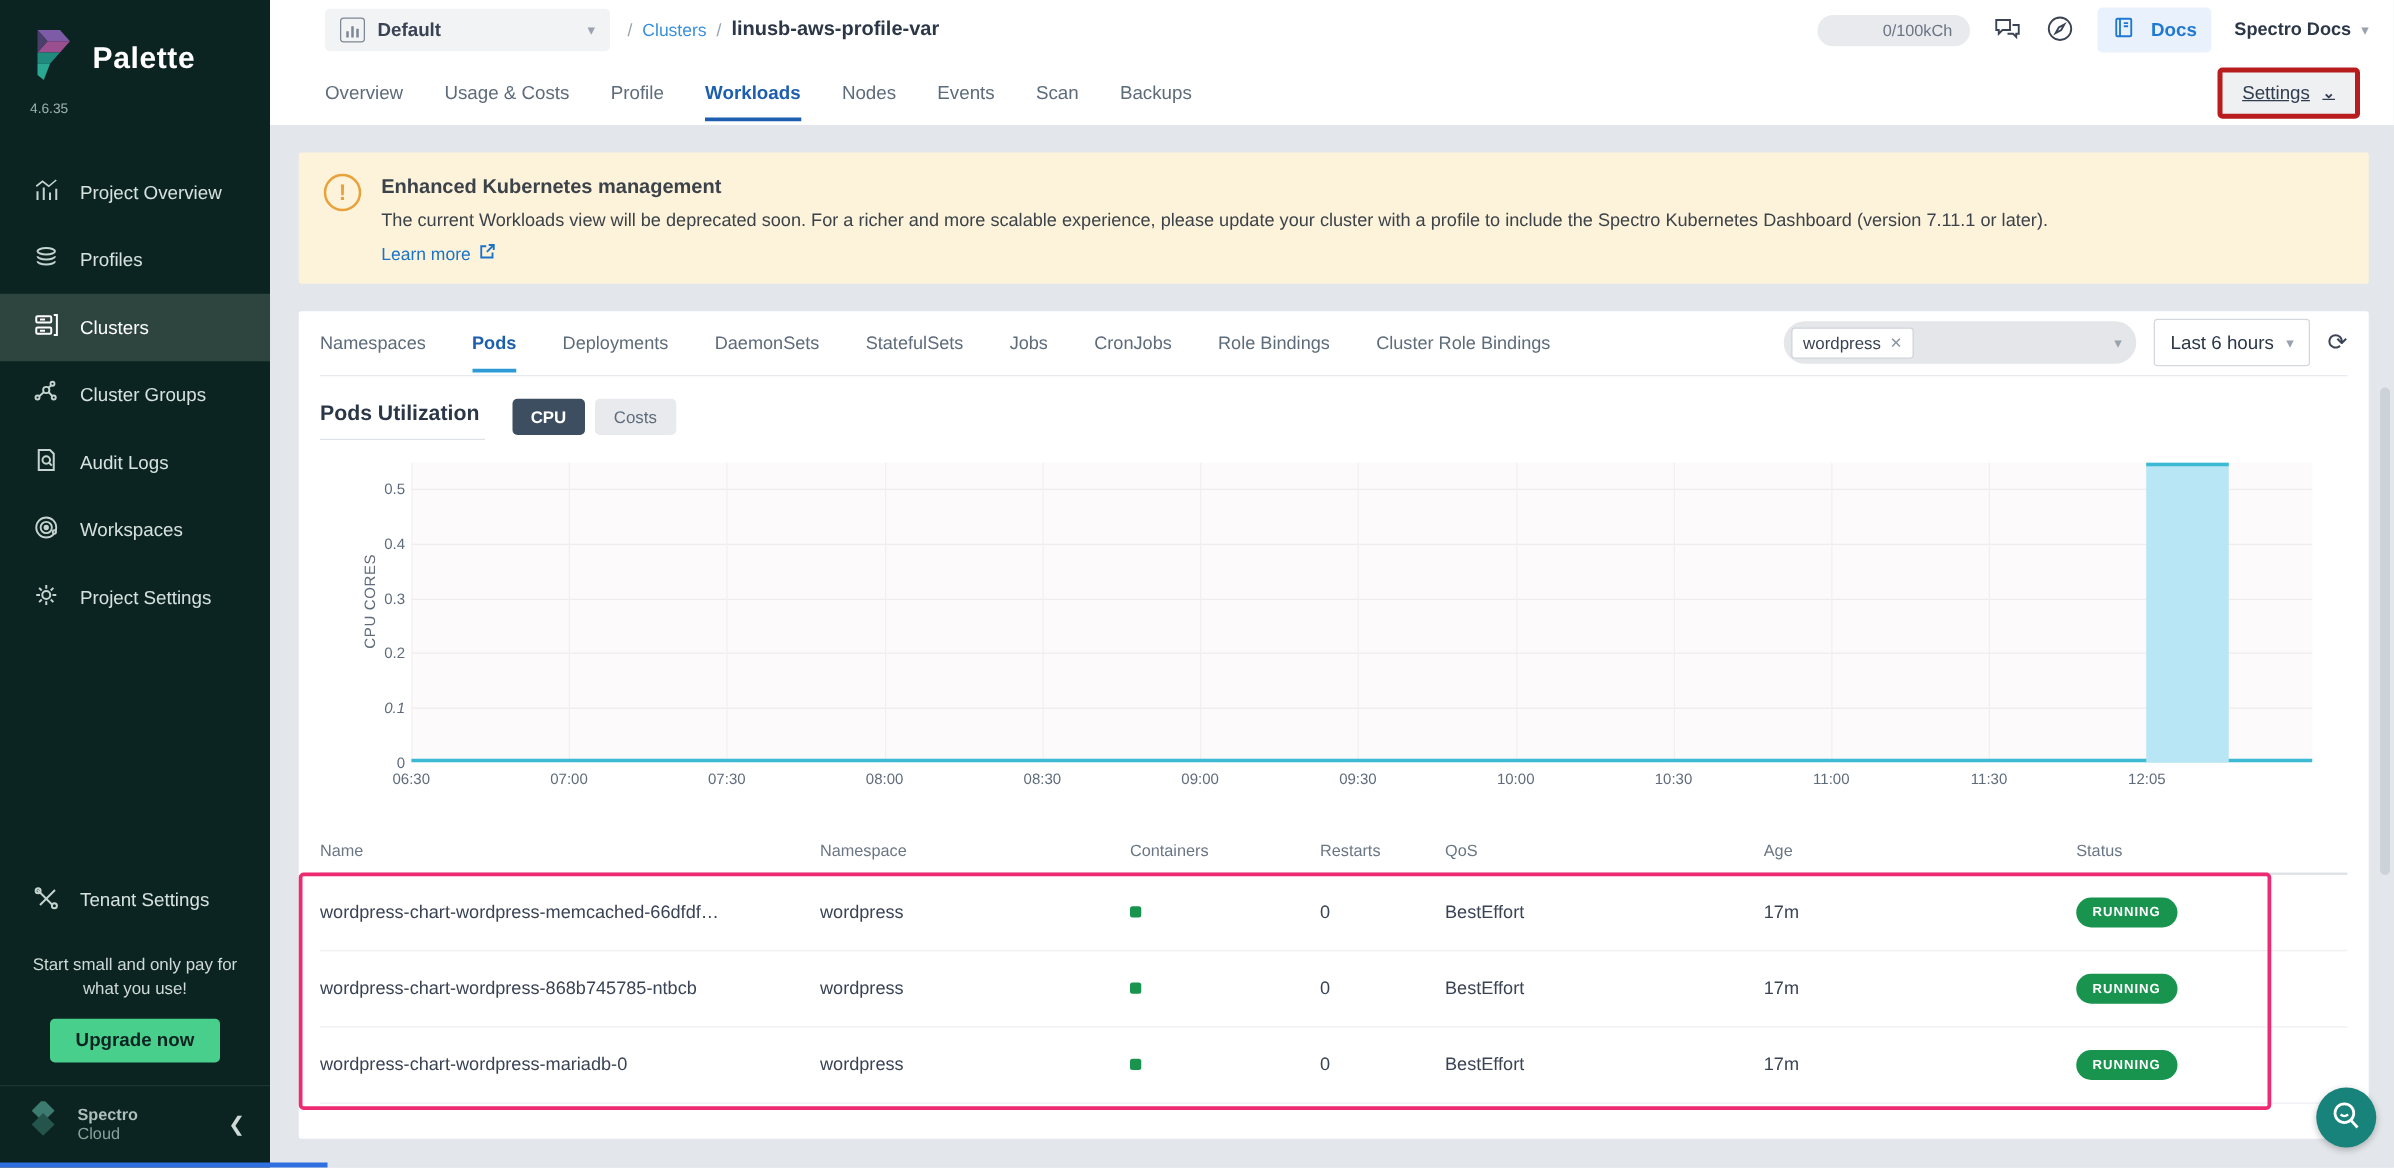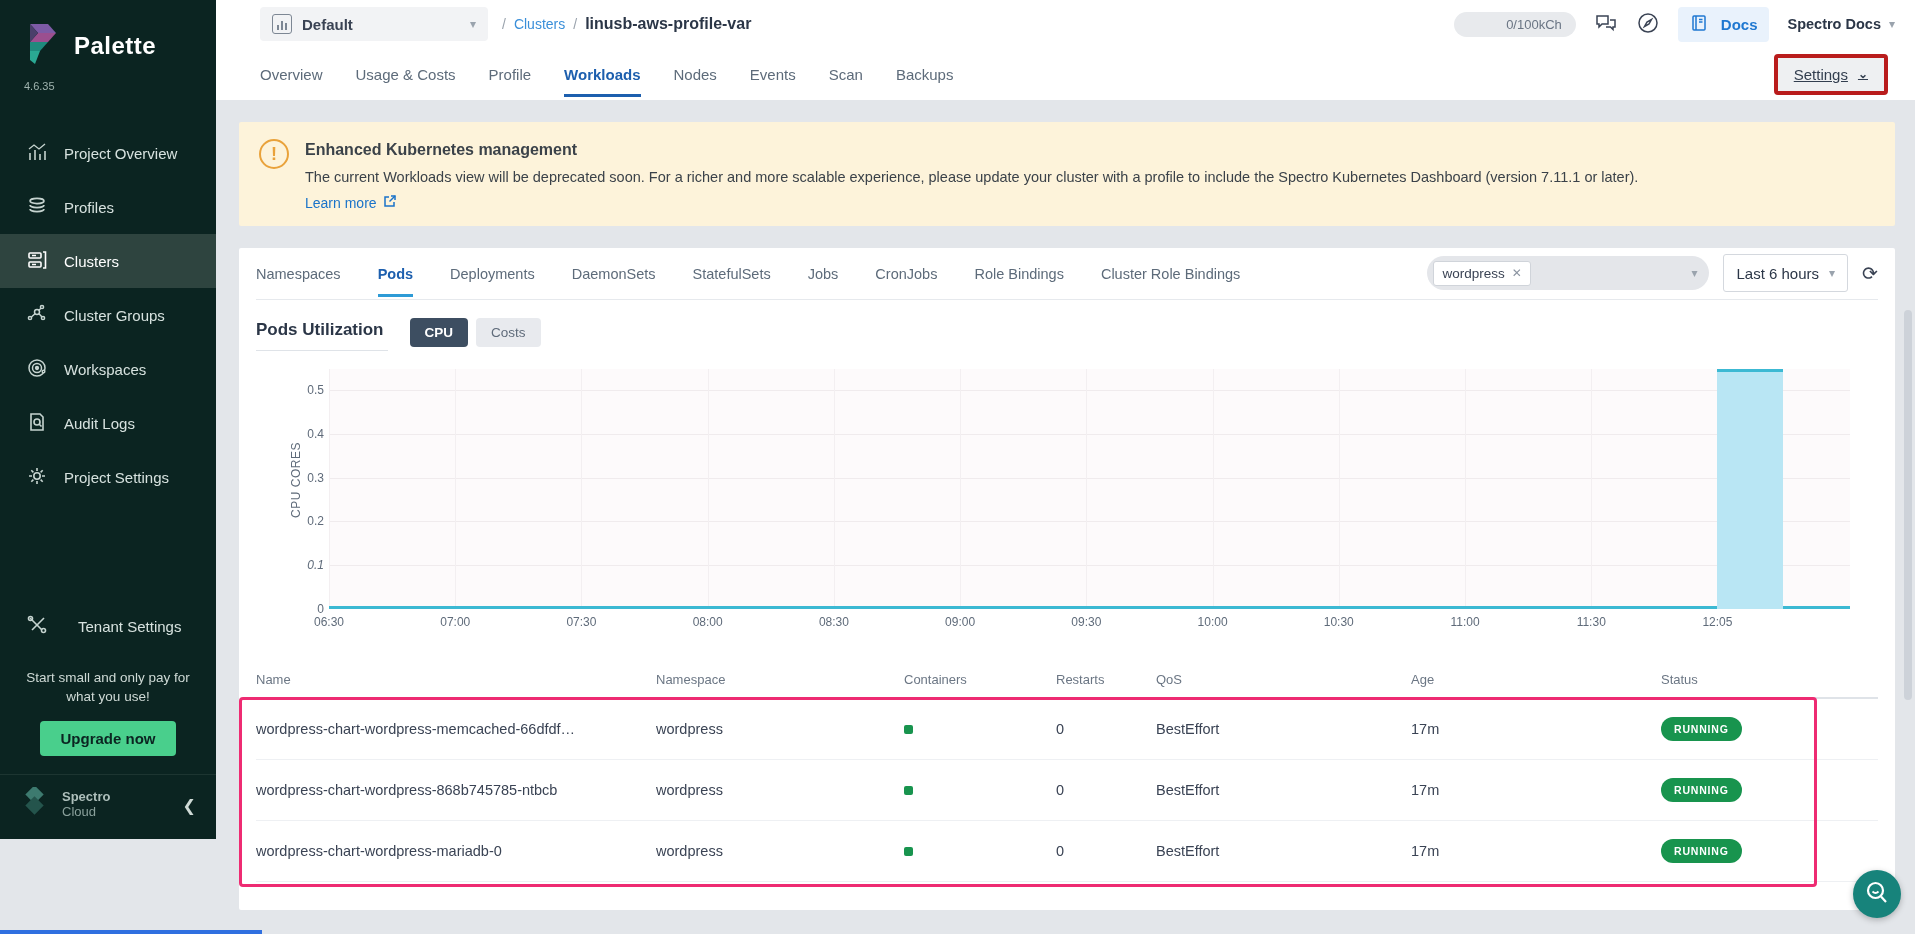--- a/index.html
+++ b/index.html
@@ -1,28 +1,28 @@
 <!DOCTYPE html>
 <html><head>
 <meta charset="utf-8">
 <style>
   * { margin:0; padding:0; box-sizing:border-box; }
   html,body { width:1915px; height:934px; overflow:hidden; font-family:"Liberation Sans","DejaVu Sans",sans-serif; background:#e3e6ea; color:#323e4f; }
 
   
-  .sidebar { position:absolute; left:0; top:0; width:216px; height:839px; background:#0b2421; color:#d7e2df; z-index:5; }
+  .sidebar { position:absolute; left:0; top:0; width:216px; height:934px; background:#0b2421; color:#d7e2df; z-index:5; }
   .brand-row { display:flex; align-items:center; gap:12px; padding:22px 20px 4px 22px; }
   .brand-name { font-size:24px; font-weight:700; color:#fff; letter-spacing:.5px; }
   .version { font-size:11px; color:#9fb3ae; padding:6px 0 0 24px; }
   .nav { margin-top:34px; }
   .nav-item { display:flex; align-items:center; gap:16px; height:54px; padding-left:26px; font-size:15px; cursor:pointer; color:#d7e2df; }
   .nav-item.active { background:#2e443f; color:#fff; }
   .nav-item svg { flex:0 0 auto; }
   .sidebar-bottom { position:absolute; left:0; right:0; bottom:0; }
-  .tenant-row { display:flex; align-items:center; gap:30px; height:54px; padding-left:26px; font-size:15px; cursor:pointer; }
+  .tenant-row { display:flex; align-items:center; gap:16px; height:54px; padding-left:26px; font-size:15px; cursor:pointer; }
   .promo { text-align:center; font-size:13.5px; line-height:1.45; color:#cfdad6; padding:14px 26px 0 26px; }
   .upgrade-wrap { text-align:center; padding:14px 0 18px 0; }
   .upgrade-btn { display:inline-block; background:#49cf8c; color:#0b2421; font-weight:700; font-size:15px; border:none; border-radius:4px; padding:9px 20px; cursor:pointer; }
   .side-footer { display:flex; align-items:center; border-top:1px solid #1d3531; padding:12px 20px 16px 18px; gap:10px; }
   .side-footer .sf-text { font-size:13px; line-height:1.15; }
   .sf-line1 { color:#aebfbb; font-weight:700; }
   .sf-line2 { color:#8aa09b; }
   .collapse-chev { margin-left:auto; color:#cfdad6; font-size:16px; cursor:pointer; }
   .bottom-strip { position:absolute; left:0; bottom:0; width:262px; height:4px; background:#2f6fe0; z-index:9; }
 
@@ -167,38 +167,38 @@
           <circle cx="4" cy="15" r="1.6"></circle>
           <circle cx="17" cy="15" r="1.6"></circle>
           <circle cx="16" cy="4" r="1.6"></circle>
           <path d="M9 10.8 5.4 14M13 10.8 16 14M12.8 7.2 15 5.2"></path>
         </svg>
       </span>
       <span>Cluster Groups</span>
     </div>
     <div class="nav-item">
       <span>
+        <svg width="22" height="22" viewBox="0 0 22 22" fill="none" stroke="#c6d4d0" stroke-width="1.6">
+          <path d="M5 3h9l3 3v13H5z"></path>
+          <circle cx="11" cy="11" r="3"></circle>
+          <path d="M13.2 13.2 15.5 15.5"></path>
+        </svg>
+      </span>
+      <span>Audit Logs</span>
+    </div>
+    <div class="nav-item">
+      <span>
         <svg width="22" height="22" viewBox="0 0 22 22" fill="none" stroke="#c6d4d0" stroke-width="1.5">
           <circle cx="11" cy="11" r="8"></circle>
           <circle cx="11" cy="11" r="4.5"></circle>
           <circle cx="11" cy="11" r="1.4" fill="#c6d4d0"></circle>
           <circle cx="17.5" cy="14.5" r="1.3" fill="#0b2421"></circle>
         </svg>
       </span>
       <span>Workspaces</span>
-    </div>
-    <div class="nav-item">
-      <span>
-        <svg width="22" height="22" viewBox="0 0 22 22" fill="none" stroke="#c6d4d0" stroke-width="1.6">
-          <path d="M5 3h9l3 3v13H5z"></path>
-          <circle cx="11" cy="11" r="3"></circle>
-          <path d="M13.2 13.2 15.5 15.5"></path>
-        </svg>
-      </span>
-      <span>Audit Logs</span>
     </div>
     <div class="nav-item">
       <span>
         <svg width="22" height="22" viewBox="0 0 22 22" fill="none" stroke="#c6d4d0" stroke-width="1.6">
           <circle cx="11" cy="11" r="3.2"></circle>
           <path d="M11 3v3M11 16v3M3 11h3M16 11h3M5.3 5.3l2.1 2.1M14.6 14.6l2.1 2.1M16.7 5.3l-2.1 2.1M7.4 14.6l-2.1 2.1"></path>
         </svg>
       </span>
       <span>Project Settings</span>
     </div>

